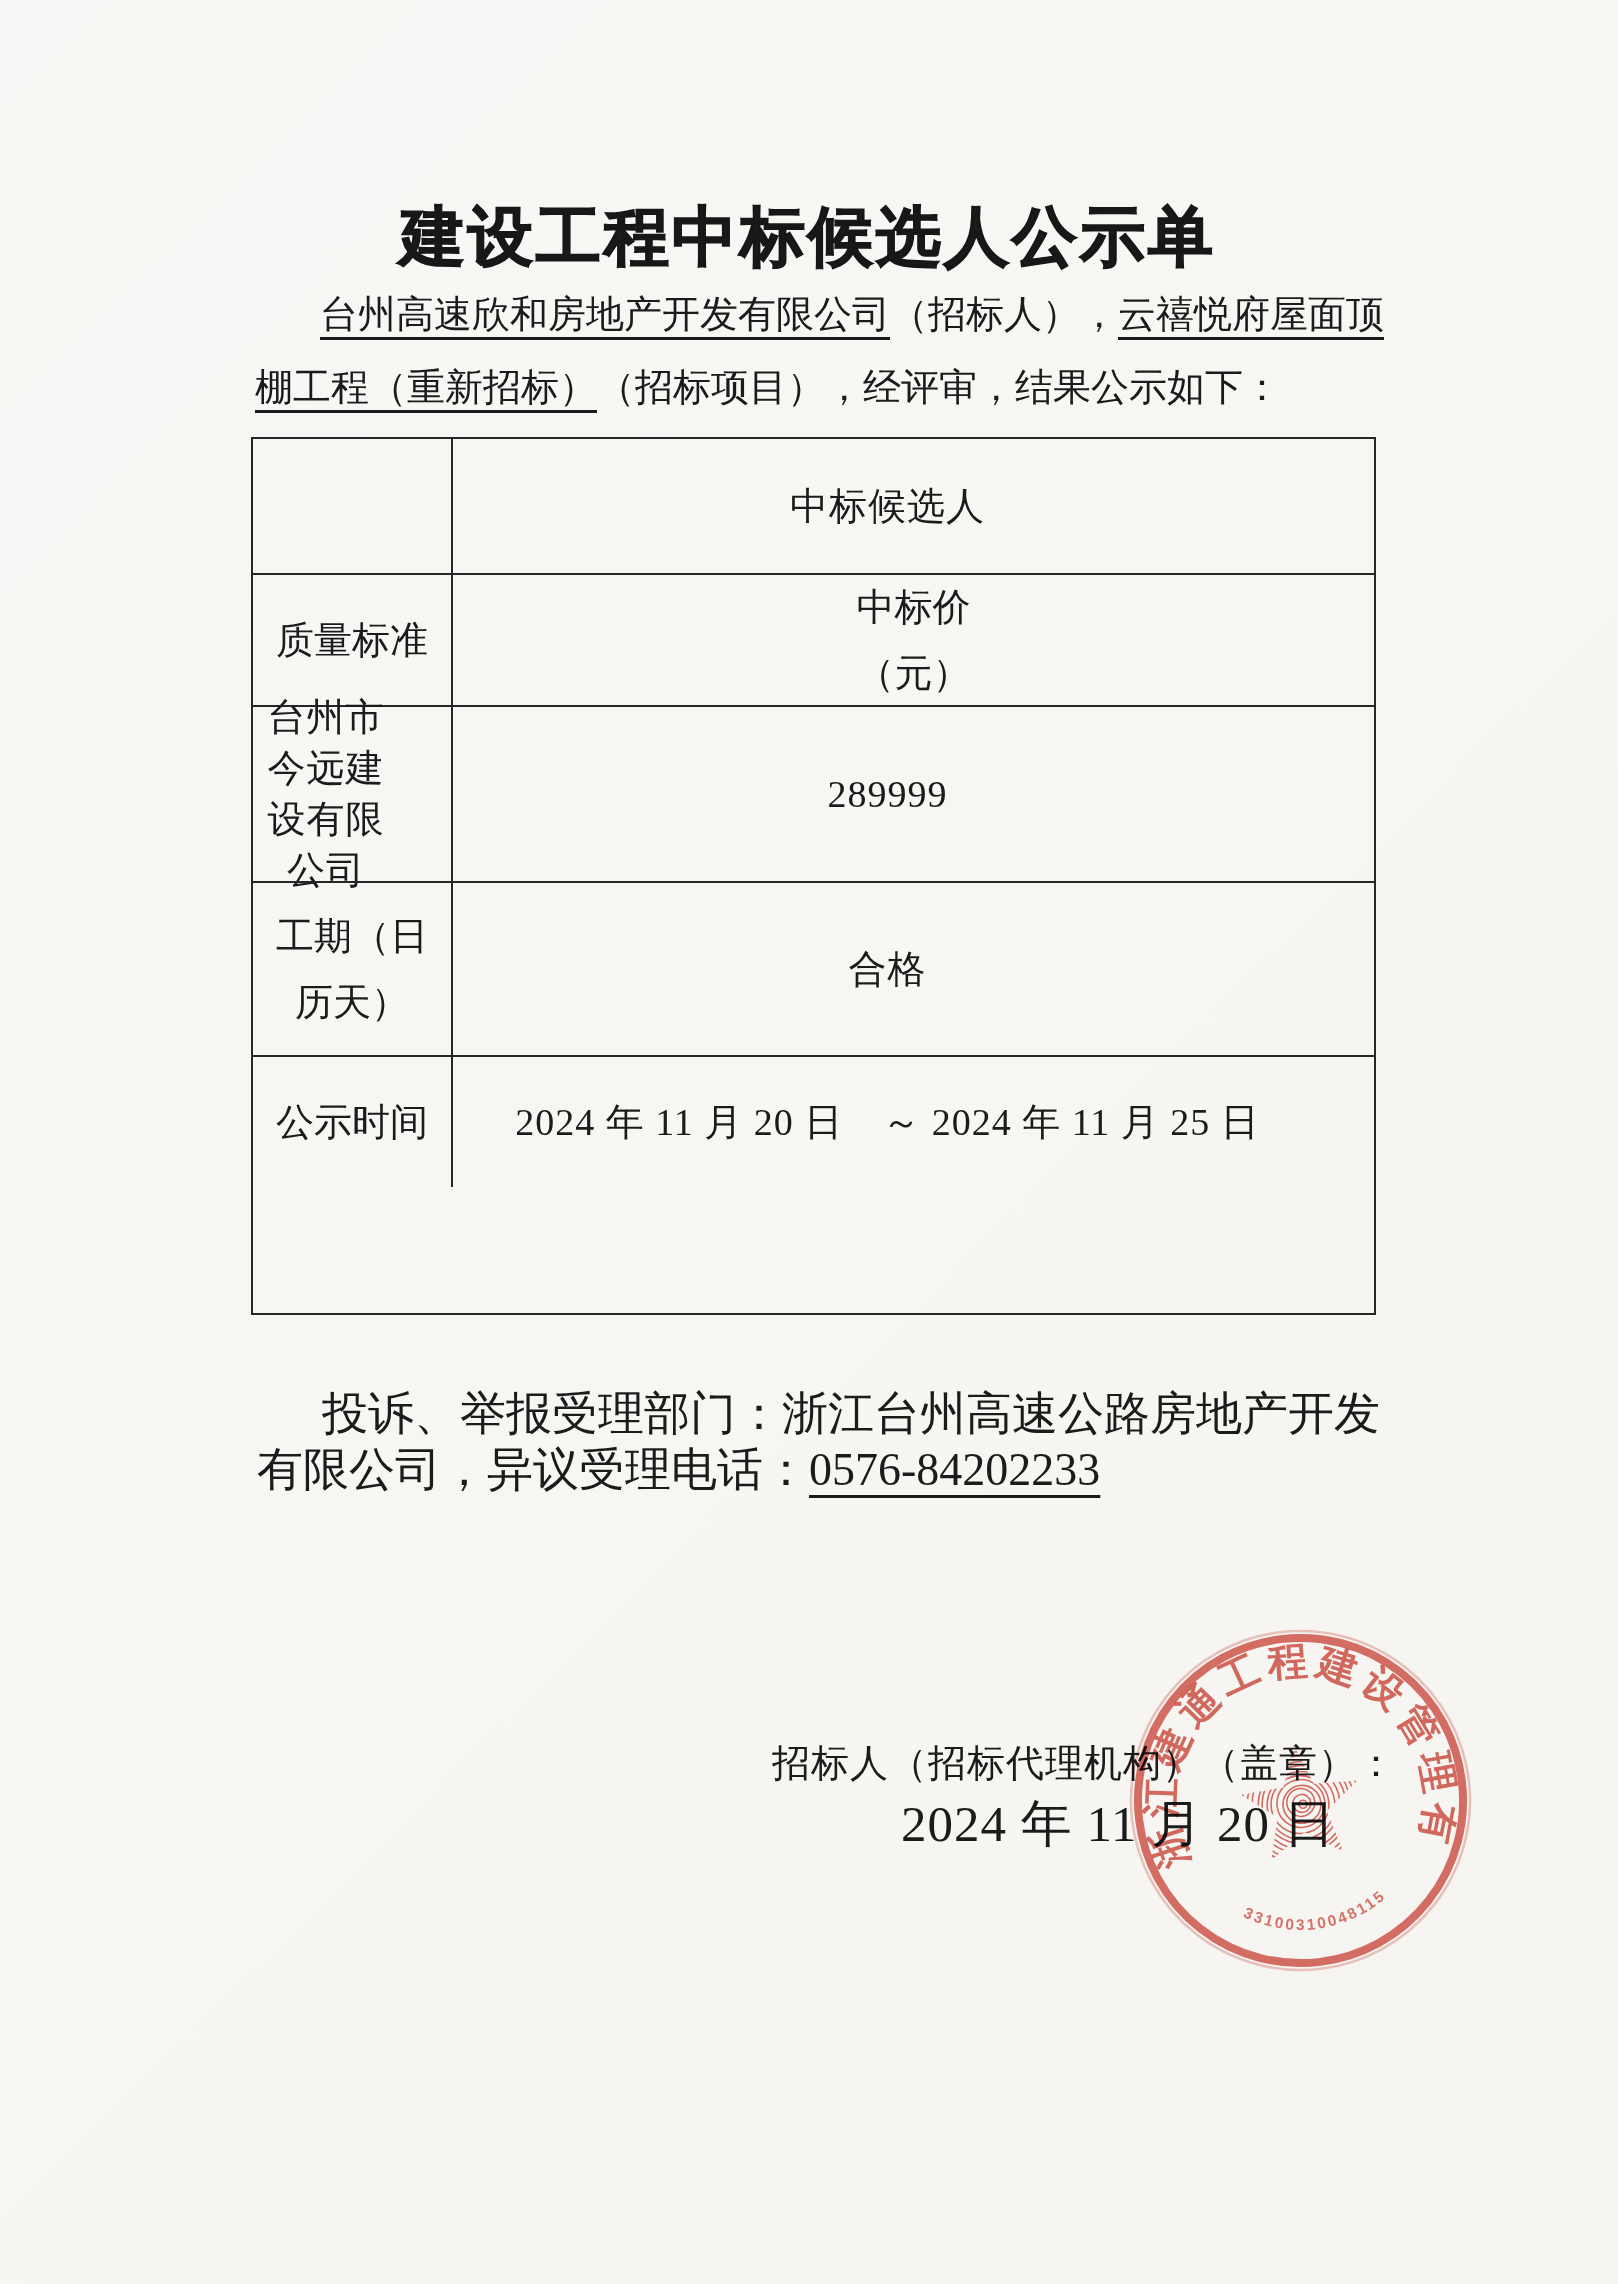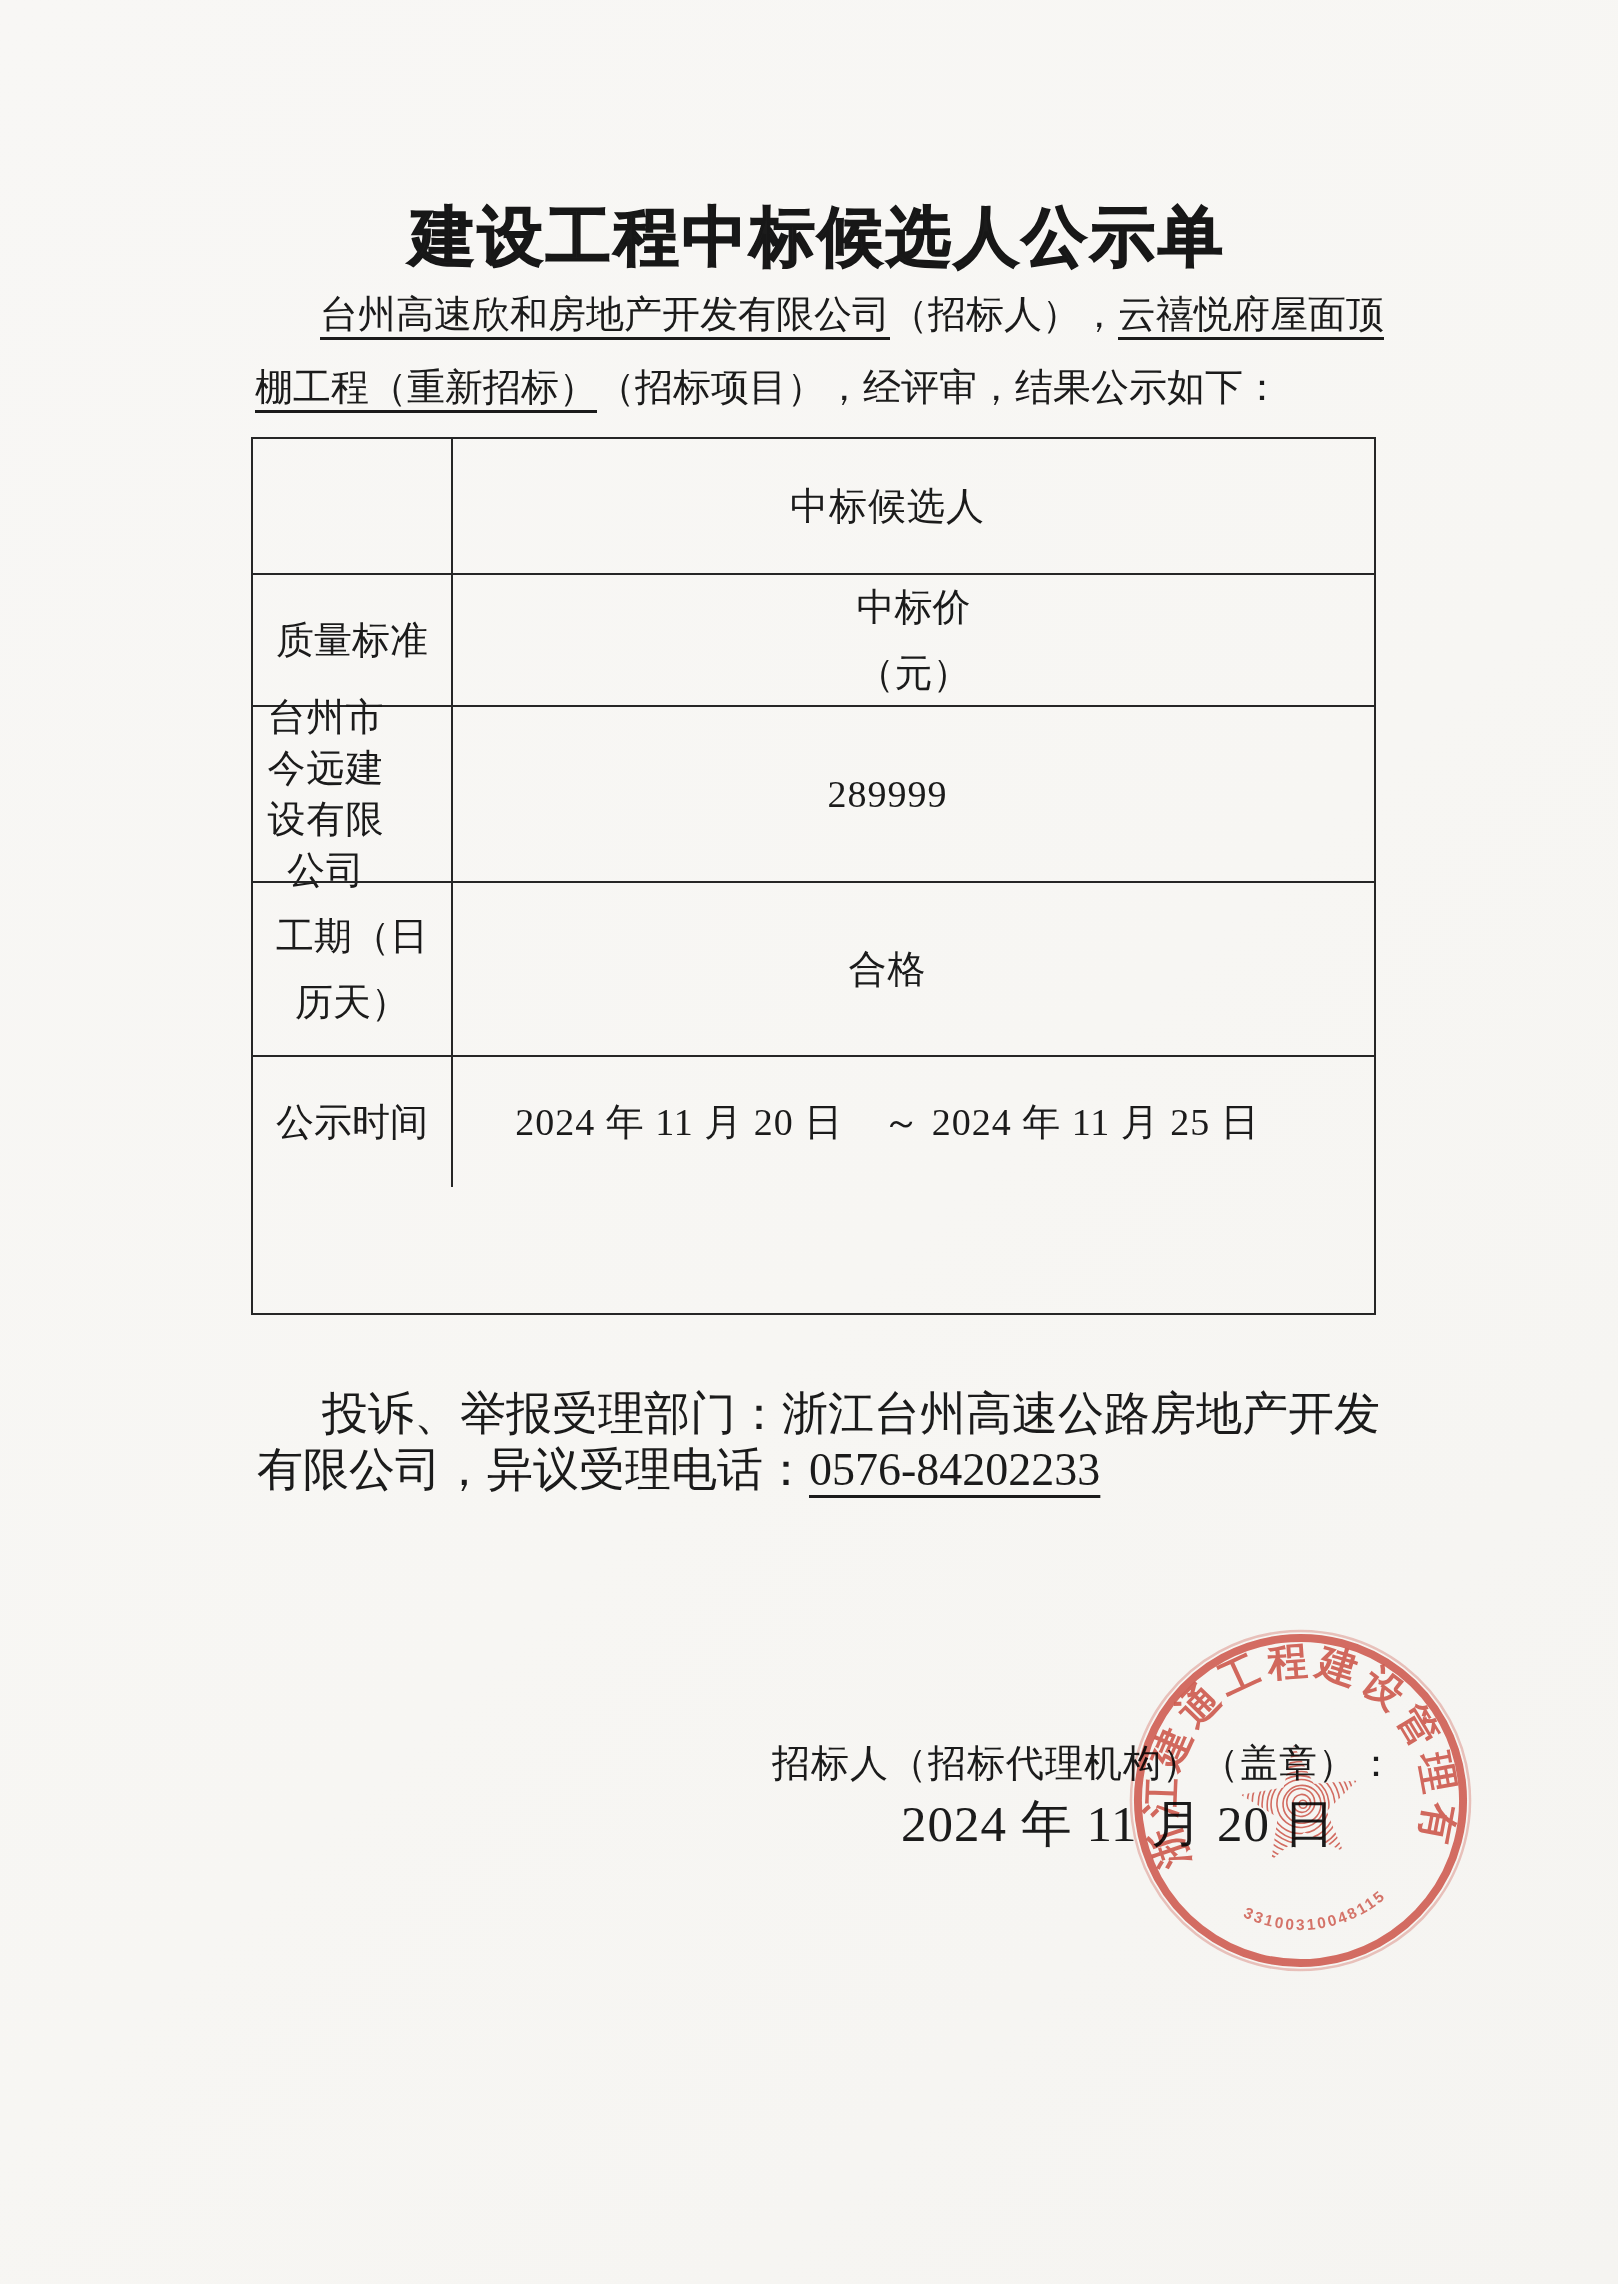--- a/index.html
+++ b/index.html
@@ -5,21 +5,21 @@
   html,body{margin:0;padding:0;background:#e9e8e6;}
   .page{
     position:relative;
     width:1618px;height:2284px;
     background:linear-gradient(135deg,#f8f7f5 0%,#f7f6f3 55%,#f5f4f1 100%);
     font-family:"Liberation Serif","DejaVu Serif",serif;
     color:#1b1b1b;
     overflow:hidden;
   }
   .doc-title{
-    position:absolute;left:410px;top:193px;width:837px;
+    position:absolute;left:400px;top:193px;width:837px;
     font-family:"Liberation Sans","DejaVu Sans",sans-serif;
     font-size:65px;font-weight:900;letter-spacing:3px;
     -webkit-text-stroke:1.4px #171717;
     white-space:nowrap;
   }
   .intro{
     position:absolute;left:255px;top:278px;width:1162px;
     font-size:38px;line-height:73px;
     text-indent:65px;
     word-break:break-all;

